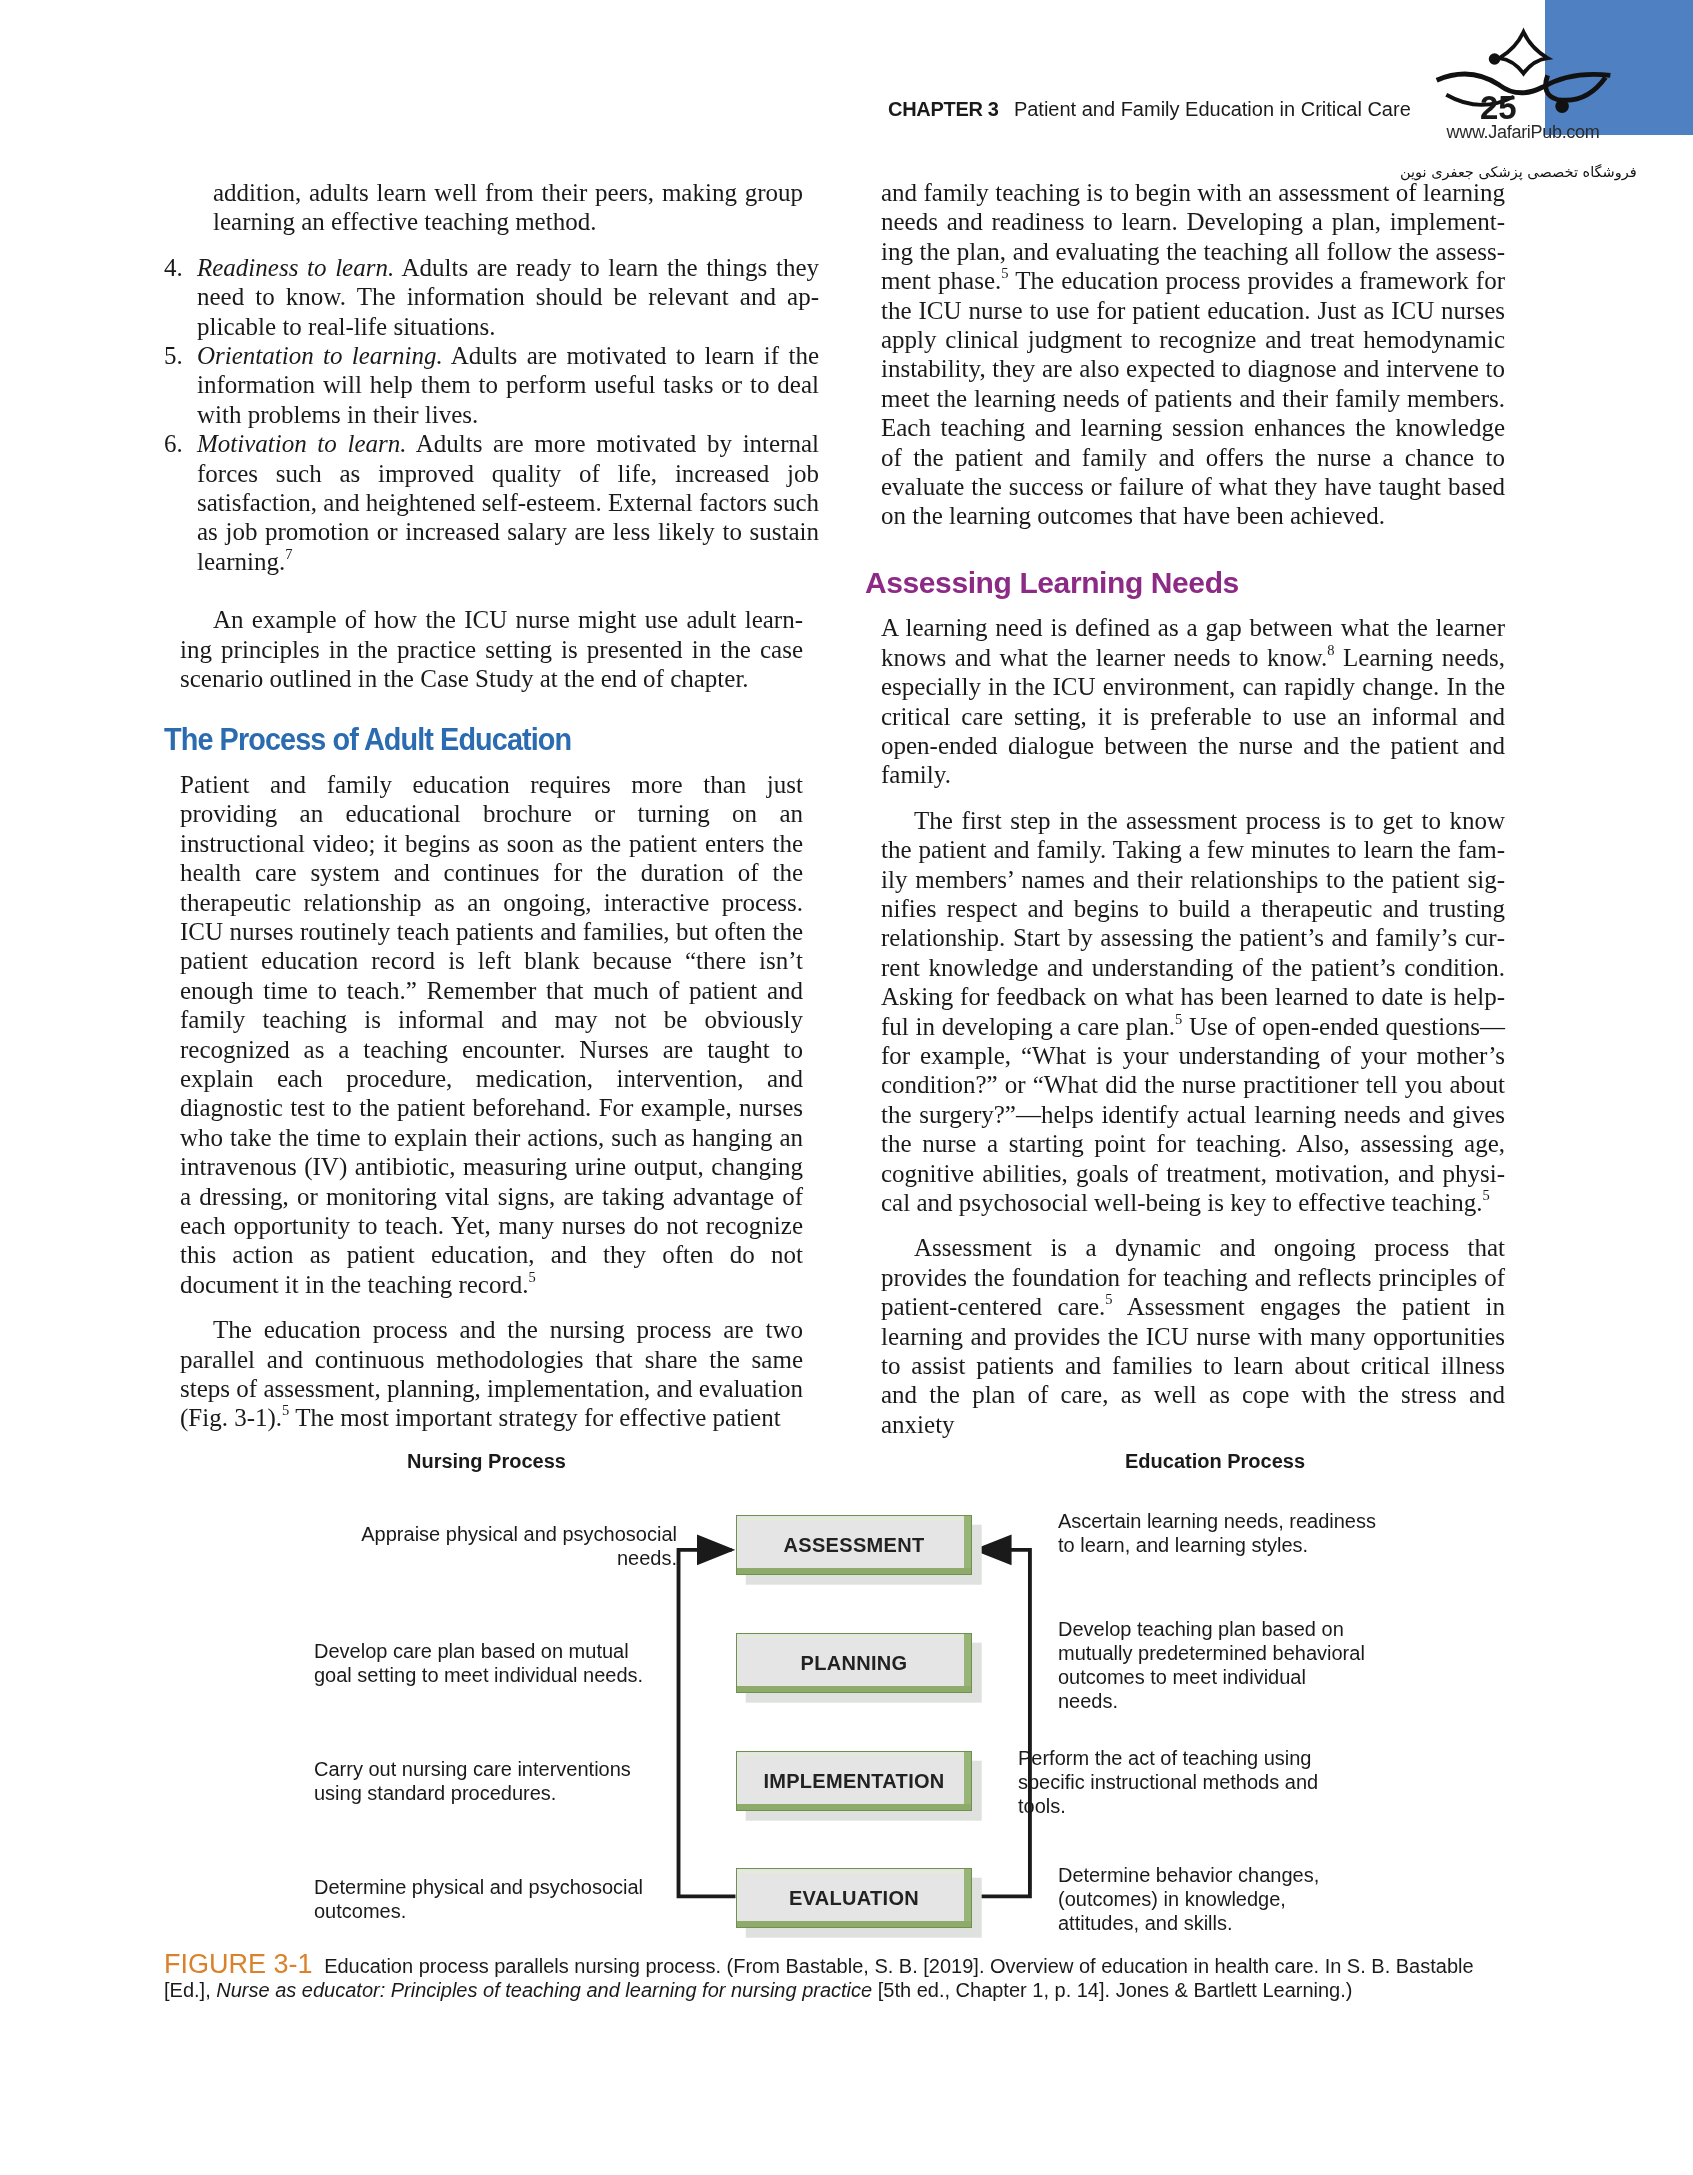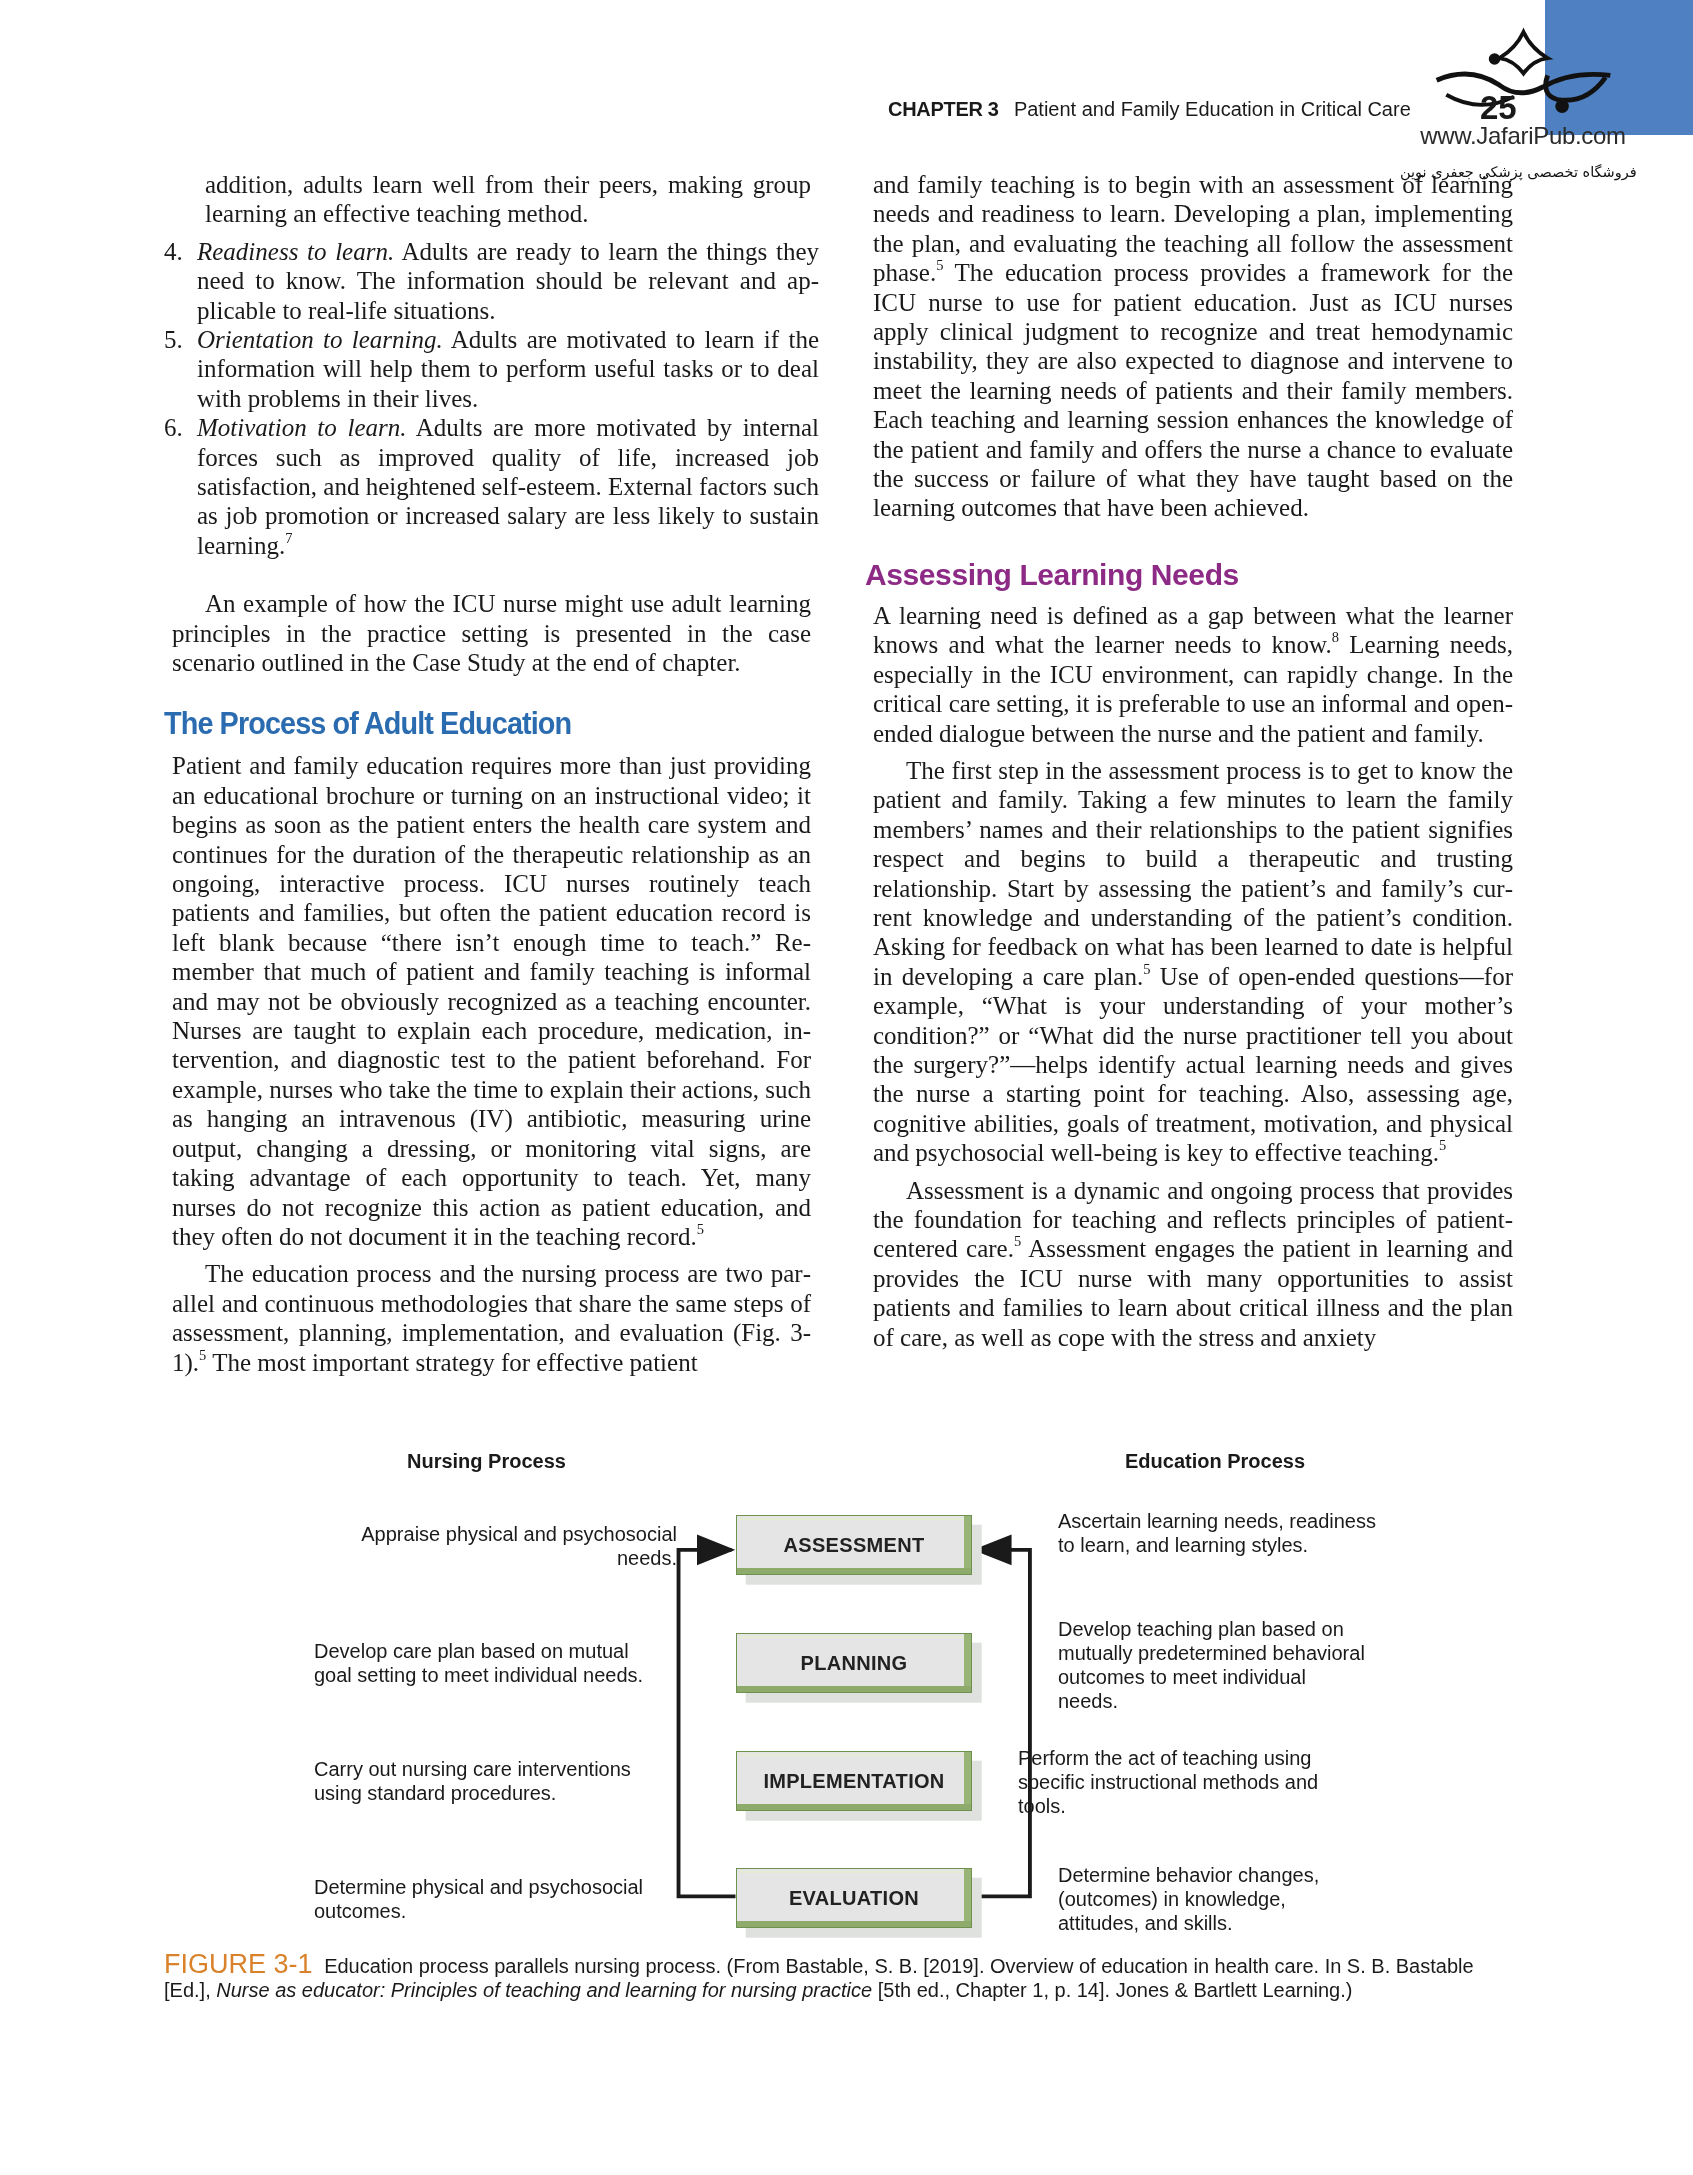--- a/index.html
+++ b/index.html
@@ -1,31 +1,31 @@
 <!DOCTYPE html>
 <html><head>
   <meta charset="utf-8">
   <style>
     html, body { margin: 0; padding: 0; background: #ffffff; }
     body { width: 1694px; height: 2175px; position: relative; overflow: hidden; font-family: "Liberation Serif", serif; color: #1a1a1a; }
 
     .blue-tab { position: absolute; left: 1545px; top: 0; width: 149px; height: 135px; background: #4f80c2; }
     .watermark { position: absolute; left: 1417px; top: 27px; width: 212px; text-align: center; }
     .wm-logo { width: 193px; height: 92px; display: block; margin: 0 auto; }
-    .wm-url { font-family: "Liberation Sans", sans-serif; font-size: 24px; color: #2b2b2b; position: absolute; left: 0px; top: 95px; width: 212px; text-align: center; letter-spacing: -0.3px; }
+    .wm-url { font-family: "Liberation Sans", sans-serif; font-size: 18px; color: #2b2b2b; position: absolute; left: 0px; top: 95px; width: 212px; text-align: center; letter-spacing: -0.3px; }
     .wm-fa { font-family: "DejaVu Sans", sans-serif; font-size: 14.5px; color: #111; position: absolute; left: 7.7px; top: 137px; width: 212px; text-align: right; direction: rtl; white-space: nowrap; }
 
     .running-head { position: absolute; left: 888px; top: 98px; font-family: "Liberation Sans", sans-serif; font-size: 20px; color: #1a1a1a; white-space: nowrap; }
     .running-head .chap { font-weight: bold; letter-spacing: -0.3px; margin-right: 9.7px; }
     .page-num { position: absolute; left: 1480px; top: 89px; font-family: "Liberation Sans", sans-serif; font-size: 33px; font-weight: bold; color: #1a1a1a; }
 
     .col { position: absolute; top: 162px; width: 655px; font-size: 25px; line-height: 29.4px; text-align: justify; hyphens: manual; }
     .col-left { left: 164px; }
     .col-right { left: 865px; width: 656px; }
-    .col p { margin: 8px; }
+    .col p { margin: 16px; }
     .indent { text-indent: 33px; }
     sup { font-size: 14.5px; line-height: 0; vertical-align: 10.6px; }
 
     ol.principles { margin: 0; padding: 0; list-style: none; }
     ol.principles li { position: relative; padding-left: 33px; }
     ol.principles li .num { position: absolute; left: 0; top: 0; }
     .cont { padding-left: 33px; }
     .term { font-style: italic; }
 
     .h-blue { font-family: "Liberation Sans", sans-serif; font-weight: bold; color: #2b6cb0; font-size: 32px; letter-spacing: -1px; margin: 31px 0 13.5px 0; transform: scaleX(0.9); transform-origin: left; white-space: nowrap; }

